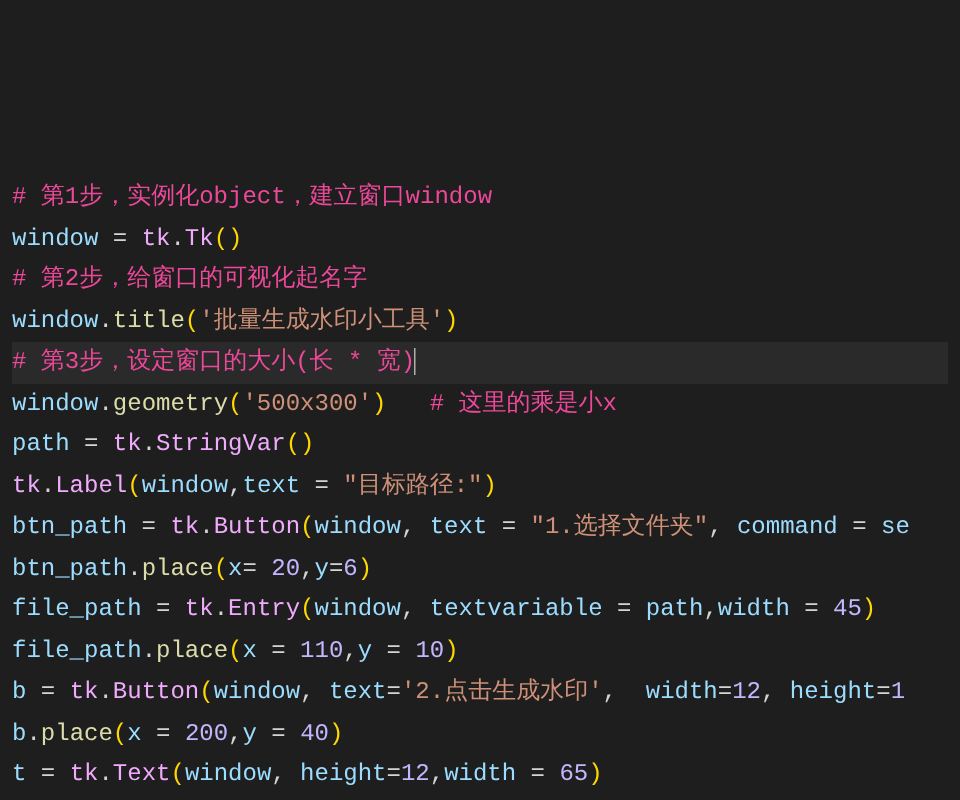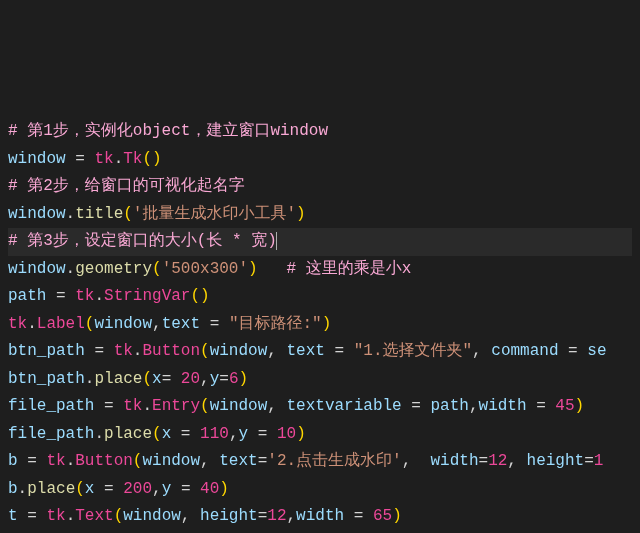--- a/index.html
+++ b/index.html
@@ -15,29 +15,29 @@
       color: #d4d4d4;
       padding: 8px;
       white-space: pre;
       overflow: hidden;
       width: 640px;
       height: 533px;
     }
     .code-line {
       display: block;
     }
-    .comment { color: #f9a8d4; font-family: Liberation Mono, monospace; }
+    .comment { color: #ec4899; font-family: Liberation Mono, monospace; }
     .identifier { color: #9cdcfe; }
     .operator { color: #d4d4d4; }
-    .object { color: #ec4899; }
+    .object { color: #f0abfc; }
     .function { color: #dcdcaa; margin-top: 20px; }
     .paren { color: #ffd700; }
     .string { color: #ce9178; margin-top: 24px; }
     .param { color: #9cdcfe; }
-    .number { color: #ec4899; }
+    .number { color: #c4b5fd; }
     .cursor {
       border-left: 1px solid #aeafad;
       margin-left: -1px;
     }
     .line-highlight {
       background: #2a2a2a;
       display: inline-block;
       width: 100%;
     }
   </style>

